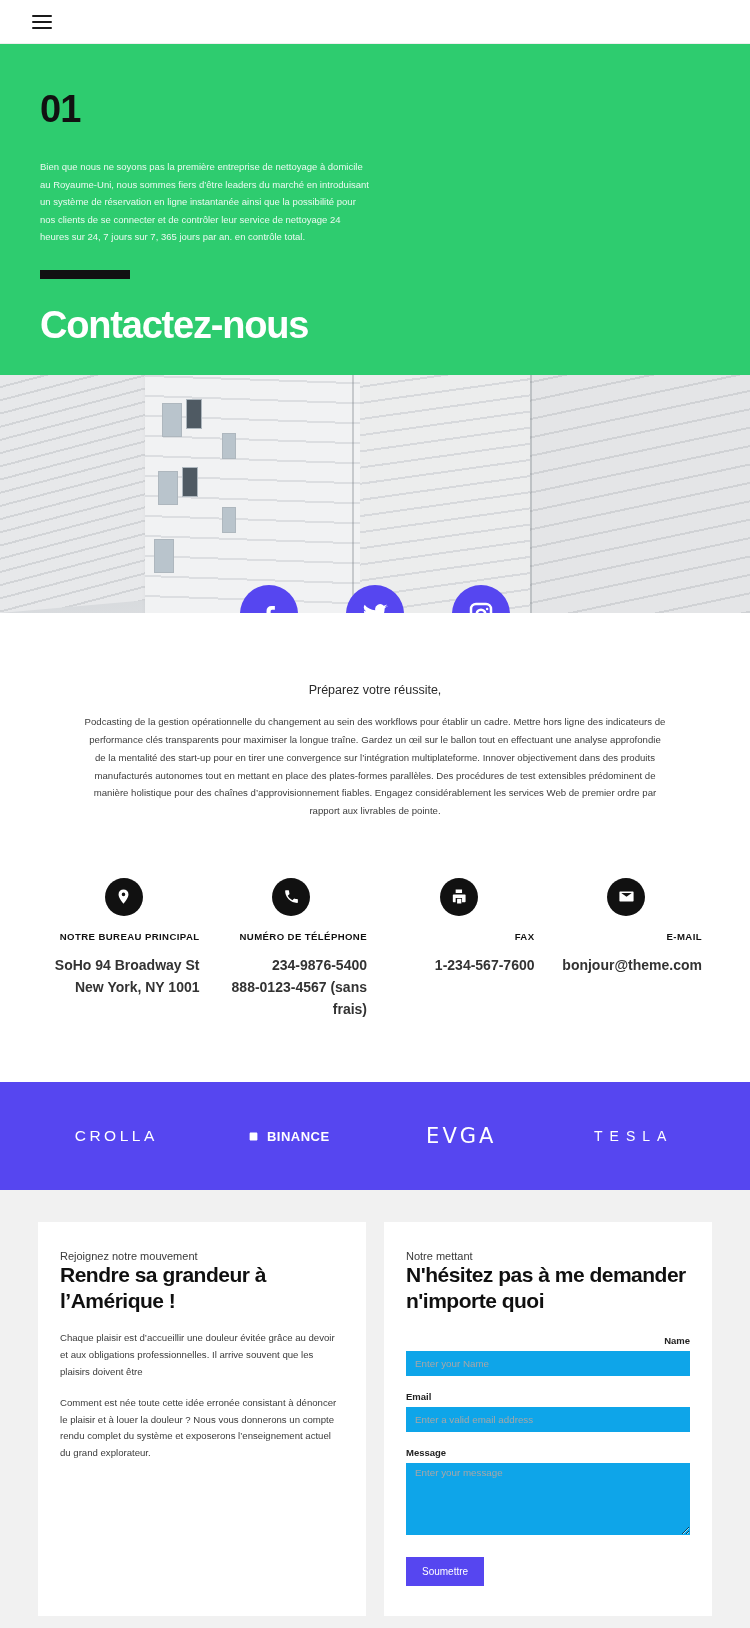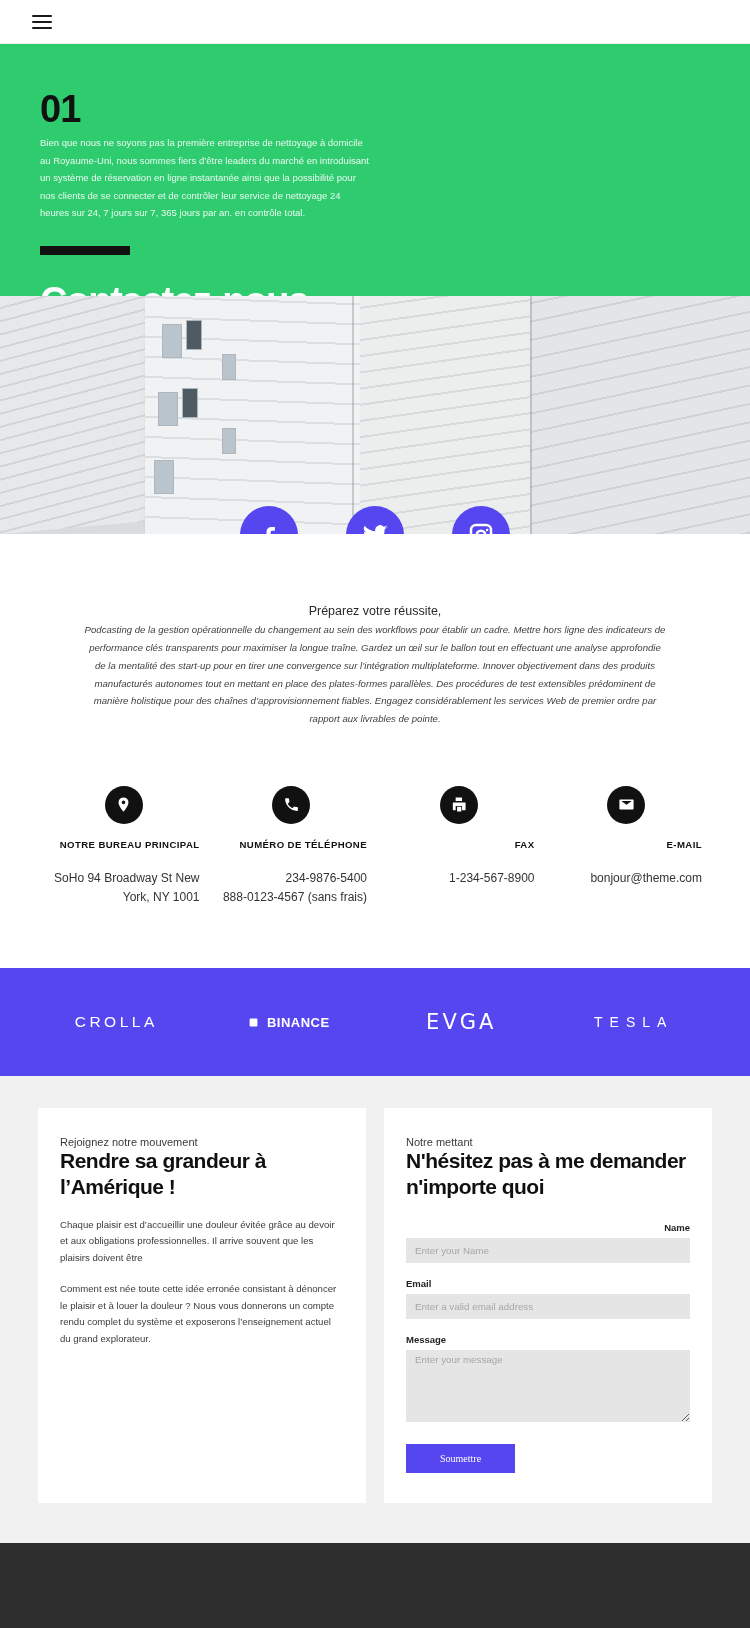--- a/index.html
+++ b/index.html
@@ -20,32 +20,32 @@
     padding-left: 32px;
     border-bottom: 1px solid #efefef;
   }
   .hamburger { width: 20px; display: flex; flex-direction: column; gap: 4px; cursor: pointer; }
   .hamburger span { display: block; height: 2px; background: #1a1a1a; border-radius: 1px; }
 
   
   .hero {
     background: #2ecc6f;
     padding: 46px 40px 0 40px;
-    height: 252px;
+    height: 331px;
     position: relative;
   }
   .hero-number {
     font-size: 38px;
     font-weight: 700;
     color: #111111;
     letter-spacing: -1px;
     line-height: 1;
   }
   .hero-paragraph {
-    margin-top: 6px;
+    margin-top: 30px;
     font-size: 9.5px;
     line-height: 1.85;
     color: #eafaf0;
     max-width: 330px;
   }
   .hero-rule {
     margin-top: 24px;
     width: 90px;
     height: 9px;
     background: #111111;
@@ -116,26 +116,25 @@
   .intro {
     padding: 68px 62px 0 62px;
     text-align: center;
   }
   .intro-lead {
     font-size: 12.5px;
     line-height: 1.55;
     color: #2a2a2a;
   }
   .intro-body {
-    margin-top: 0;
+    margin-top: 13px;
     font-size: 9.6px;
     line-height: 1.85;
     color: #3d3d3d;
     padding: 0 22px;
-    font-style: italic;
   }
 
   
   .contacts {
     display: flex;
     padding: 58px 40px 62px 40px;
     background: #ffffff;
   }
   .contact-col {
     flex: 1;
@@ -150,24 +149,25 @@
   }
   .contact-badge svg { width: 17px; height: 17px; fill: #ffffff; }
   .contact-title {
     font-size: 9.6px;
     font-weight: 700;
     letter-spacing: .4px;
     color: #111111;
     line-height: 1.5;
   }
   .contact-value {
-    margin-top: 17px;
-    font-size: 12px;
+    margin-top: 11px;
+    font-size: 14px;
     line-height: 1.55;
     color: #333333;
+    font-weight: bold;
   }
 
   
   .brands {
     background: #5646f0;
     height: 108px;
     display: flex;
     align-items: center;
     padding: 0 30px;
   }
@@ -244,39 +244,39 @@
     font-size: 9.5px;
     font-weight: 700;
     color: #222222;
     margin-top: 15px;
     margin-bottom: 5px;
     display: block;
   }
   .field-label.first { margin-top: 22px; text-align: right; }
   .text-input, .text-area {
     width: 100%;
-    background: #e5e5e5;
+    background: #0ea5e9;
     border: none;
     font-family: "Liberation Sans", sans-serif;
     font-size: 9.8px;
     color: #333333;
     padding: 4px 9px;
     outline: none;
   }
   .text-input { height: 25px; }
   .text-area { height: 72px; resize: vertical; }
   .text-input::placeholder, .text-area::placeholder { color: #a7a7a7; }
   .submit-btn {
     margin-top: 18px;
     background: #5646f0;
     color: #ffffff;
     border: none;
-    font-family: Liberation Serif, serif;
+    font-family: Liberation Sans, sans-serif;
     font-size: 10px;
-    padding: 9px 34px;
+    padding: 9px 16px;
     cursor: pointer;
   }
 
   
   .footer {
     background: #2e2e2e;
     height: 90px;
     display: flex;
     align-items: center;
     justify-content: center;
@@ -362,21 +362,21 @@
       <div class="contact-value" style="white-space:pre-line">234-9876-5400
 888-0123-4567 (sans frais)</div>
     </div>
     <div class="contact-col">
       <div class="contact-badge">
         <svg viewBox="0 0 24 24">
             <path d="M8 2h9v5H8V2zm-3 7h16a1 1 0 0 1 1 1v9a1 1 0 0 1-1 1h-4v-6H8v6H5a1 1 0 0 1-1-1v-9a1 1 0 0 1 1-1zm5 6h6v7h-6v-7z"></path>
           </svg>
       </div>
       <div class="contact-title">FAX</div>
-      <div class="contact-value">1-234-567-8900</div>
+      <div class="contact-value">1-234-567-7600</div>
     </div>
     <div class="contact-col">
       <div class="contact-badge">
         <svg viewBox="0 0 24 24">
             <path d="M3 5h18a1 1 0 0 1 1 1v12a1 1 0 0 1-1 1H3a1 1 0 0 1-1-1V6a1 1 0 0 1 1-1zm1.6 2L12 12.5 19.4 7H4.6z"></path>
           </svg>
       </div>
       <div class="contact-title">E-MAIL</div>
       <div class="contact-value">bonjour@theme.com</div>
     </div>

